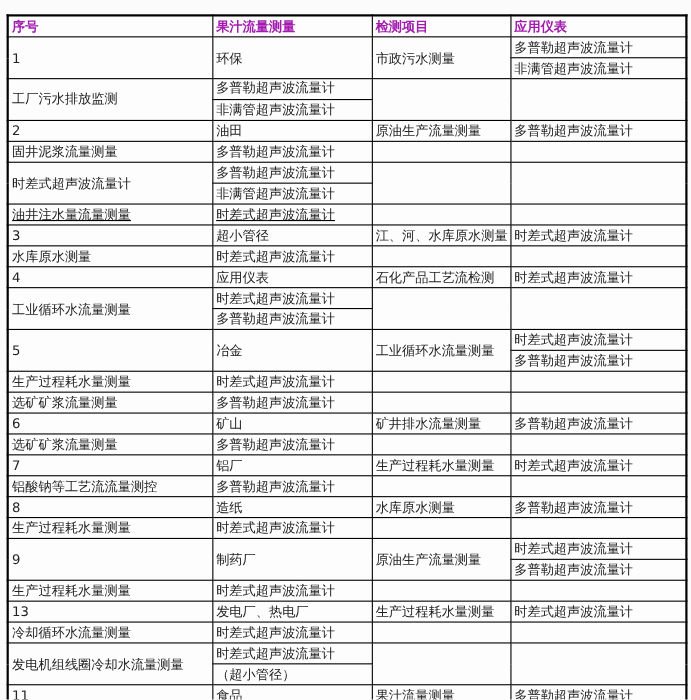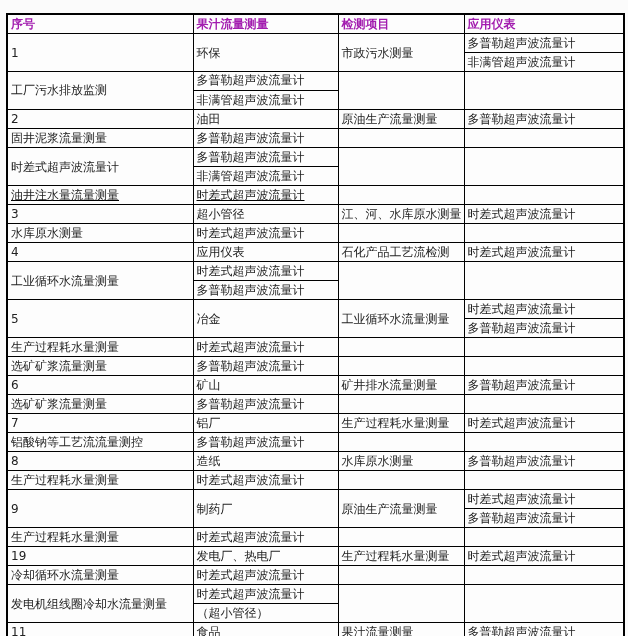--- a/index.html
+++ b/index.html
@@ -199,21 +199,21 @@
         <tr style="height: 18px;">
           <td>多普勒超声波流量计</td>
         </tr>
         <tr style="height: 18px;">
           <td>生产过程耗水量测量</td>
           <td>时差式超声波流量计</td>
           <td></td>
           <td></td>
         </tr>
         <tr style="height: 18px;">
-          <td>19</td>
+          <td>13</td>
           <td>发电厂、热电厂</td>
           <td>生产过程耗水量测量</td>
           <td>时差式超声波流量计</td>
         </tr>
         <tr style="height: 18px;">
           <td>冷却循环水流量测量</td>
           <td>时差式超声波流量计</td>
           <td></td>
           <td></td>
         </tr>

